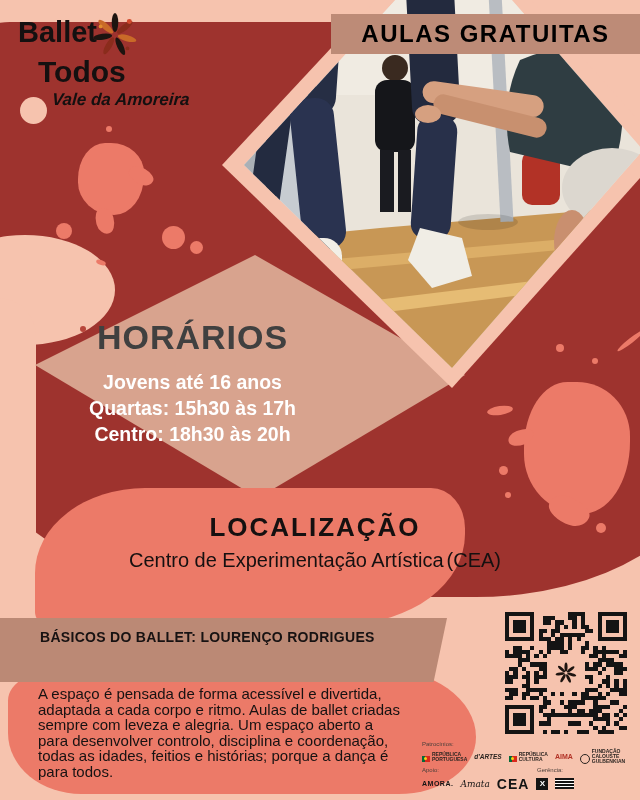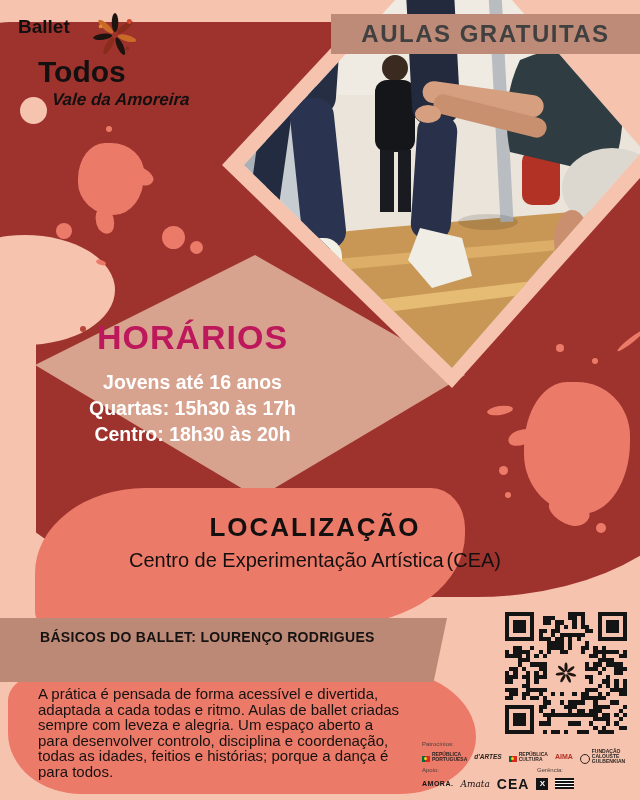--- a/index.html
+++ b/index.html
@@ -28,33 +28,33 @@
   .splat{border-radius:45% 55% 50% 60% / 55% 45% 60% 50%;background:#ec7a68;}
   .dot{border-radius:50%;background:#ec7a68;}
   .z8{z-index:8;} .z10{z-index:10;}
 
   
   .photo-wrap{left:170px;top:-90px;width:520px;height:500px;z-index:20;}
 
   
   .banner{left:331px;top:14px;width:309px;height:40px;background:#bd8b77;z-index:30;
     display:flex;align-items:center;justify-content:center;}
-  .banner span{color:#404040;font-weight:800;font-size:24px;letter-spacing:1.5px;}
+  .banner span{color:#000000;font-weight:800;font-size:24px;letter-spacing:1.5px;}
 
   
   .brand{left:0;top:0;width:230px;height:130px;z-index:34;color:#141010;}
-  .brand .l1{position:absolute;left:18px;top:16px;font-size:19px;font-weight:800;}
+  .brand .l1{position:absolute;left:18px;top:16px;font-size:29px;font-weight:800;}
   .brand .l2{position:absolute;left:38px;top:55px;font-size:30px;font-weight:800;}
   .brand .l3{position:absolute;left:52px;top:90px;font-size:17px;font-weight:700;
              font-style:italic;transform:skewX(-4deg);}
   .brand-icon{position:absolute;left:92px;top:12px;width:46px;height:46px;}
 
   
   .sched{left:55px;top:318px;width:275px;z-index:40;text-align:center;}
-  .sched .title{font-size:34px;font-weight:900;letter-spacing:1px;color:#be185d;margin-bottom:12px;}
+  .sched .title{font-size:34px;font-weight:900;letter-spacing:1px;color:#404040;margin-bottom:12px;}
   .sched .line{color:#fff;font-weight:800;font-size:19.5px;line-height:26px;}
   .sched .gap{margin-top:6px;}
   .sched-dot{left:80px;top:326px;width:6px;height:6px;background:#b8453a;border-radius:50%;z-index:41;}
 
   
   .loc{left:95px;top:512px;width:440px;z-index:40;text-align:center;color:#151010;}
   .loc .title{font-size:26px;font-weight:900;letter-spacing:2px;}
   .loc .line2{margin-top:6px;font-size:20px;}
   .loc .abbr{margin-left:3px;}
 
@@ -224,22 +224,22 @@
   <div class="abs loc">
     <div class="title">LOCALIZAÇÃO</div>
     <div class="line2">
       <span>Centro de Experimentação Artística</span><span class="abbr">(CEA)</span>
     </div>
   </div>
 
   <div class="abs course-box"></div>
   <div class="abs course-title">BÁSICOS DO BALLET: LOURENÇO RODRIGUES</div>
   <div class="abs course-desc">
-    <div>A prática é pensada de forma acessível e divertida,</div>
-    <div>adaptada a cada todas e ritmo. Aulas de ballet criadas</div>
+    <div>A espaço é pensada de forma acessível e divertida,</div>
+    <div>adaptada a cada corpo e ritmo. Aulas de ballet criadas</div>
     <div>sempre com leveza e alegria. Um espaço aberto a</div>
     <div>para desenvolver controlo, disciplina e coordenação,</div>
     <div>todas as idades, feitios e histórias; porque a dança é</div>
     <div>para todos.</div>
   </div>
 
   <div class="abs qr">
     <svg viewBox="0 0 29 29" shape-rendering="crispEdges">
       <g fill="#141414">
         <rect x="0" y="0" width="7" height="7"></rect>

